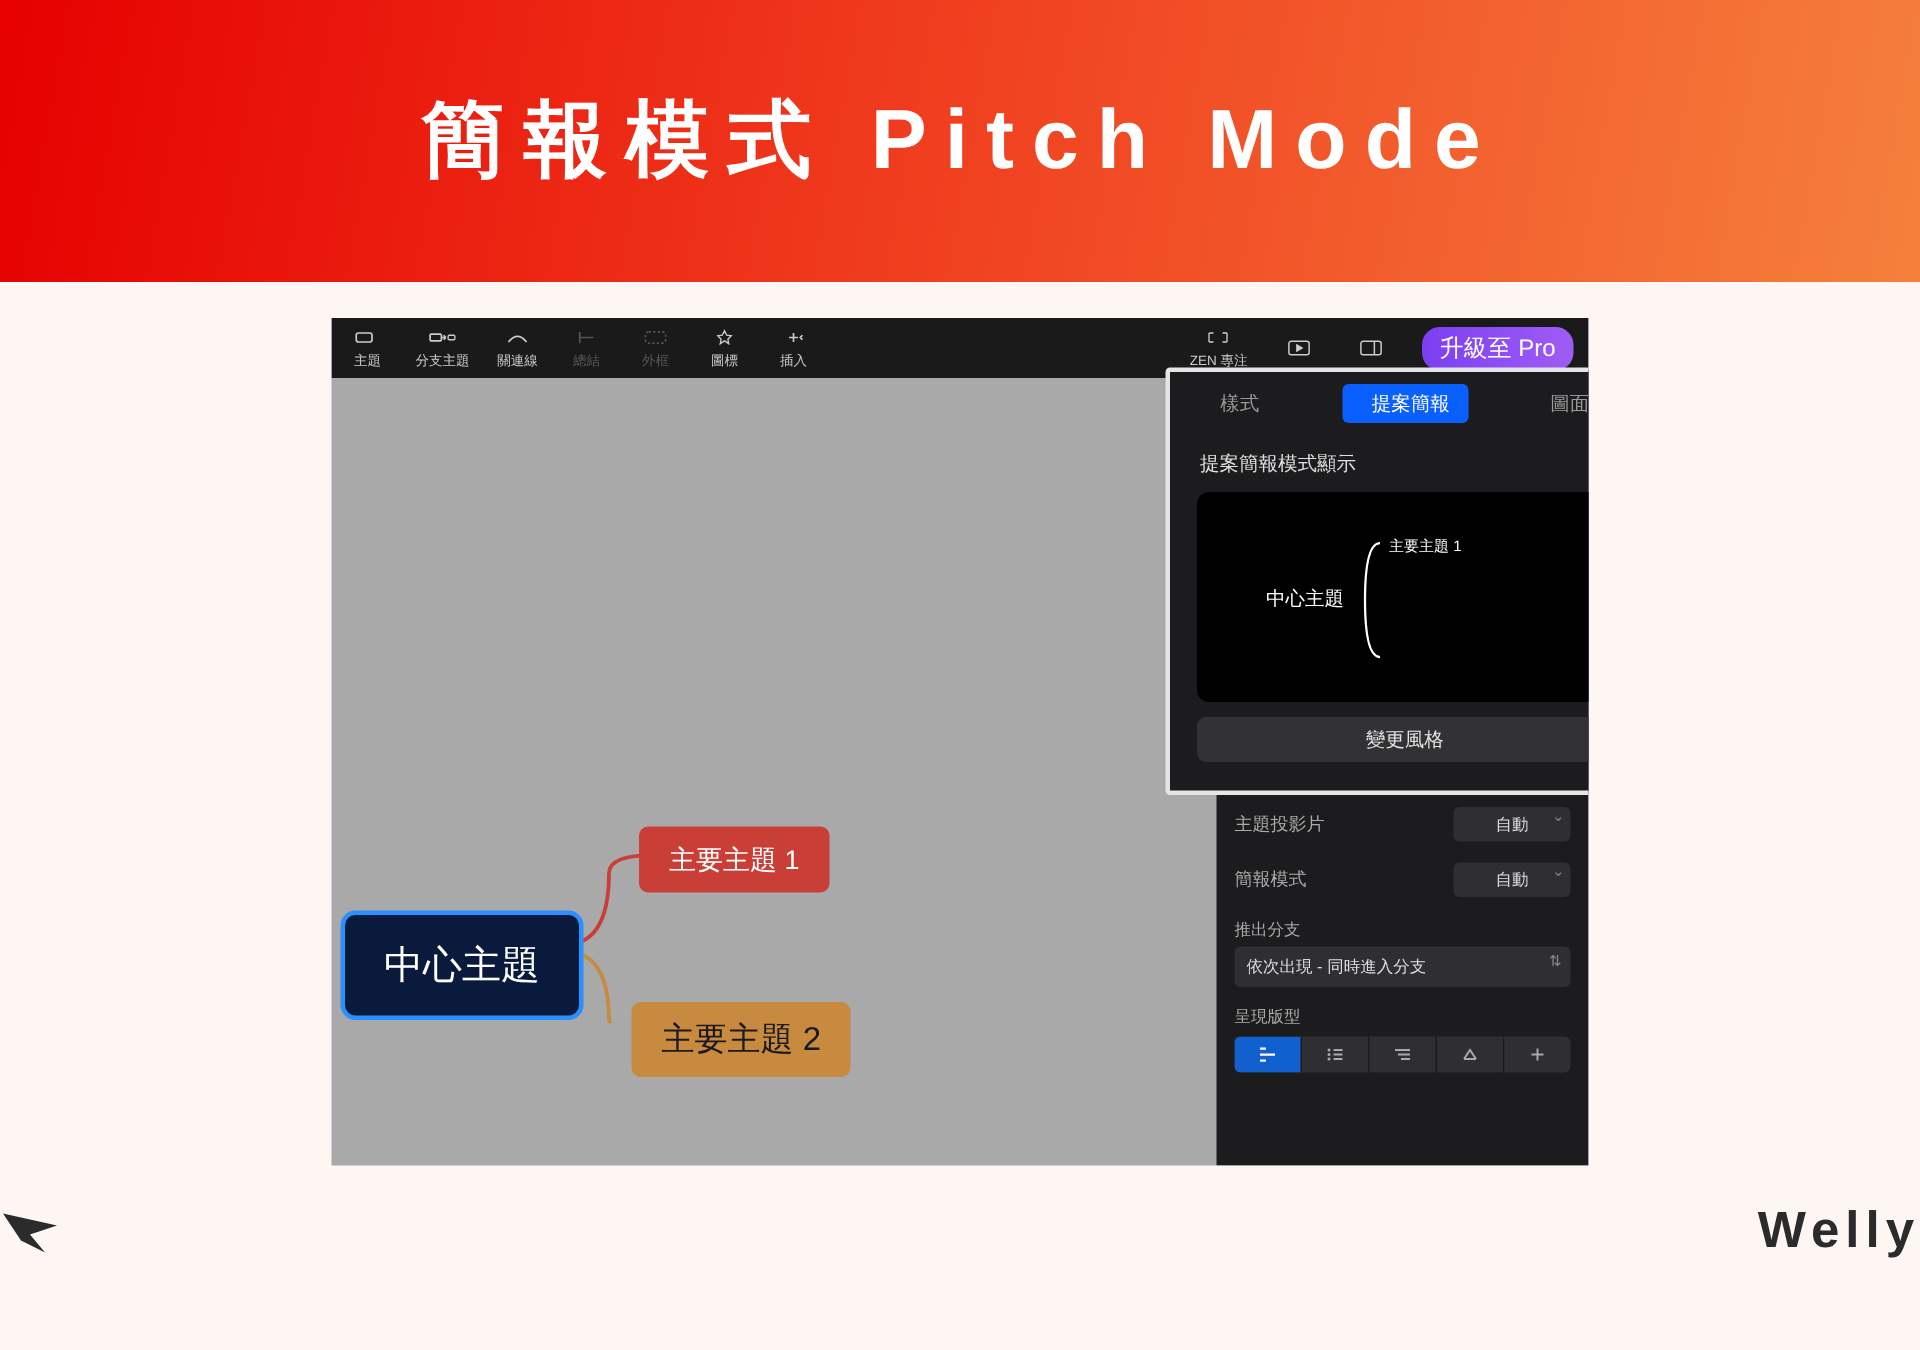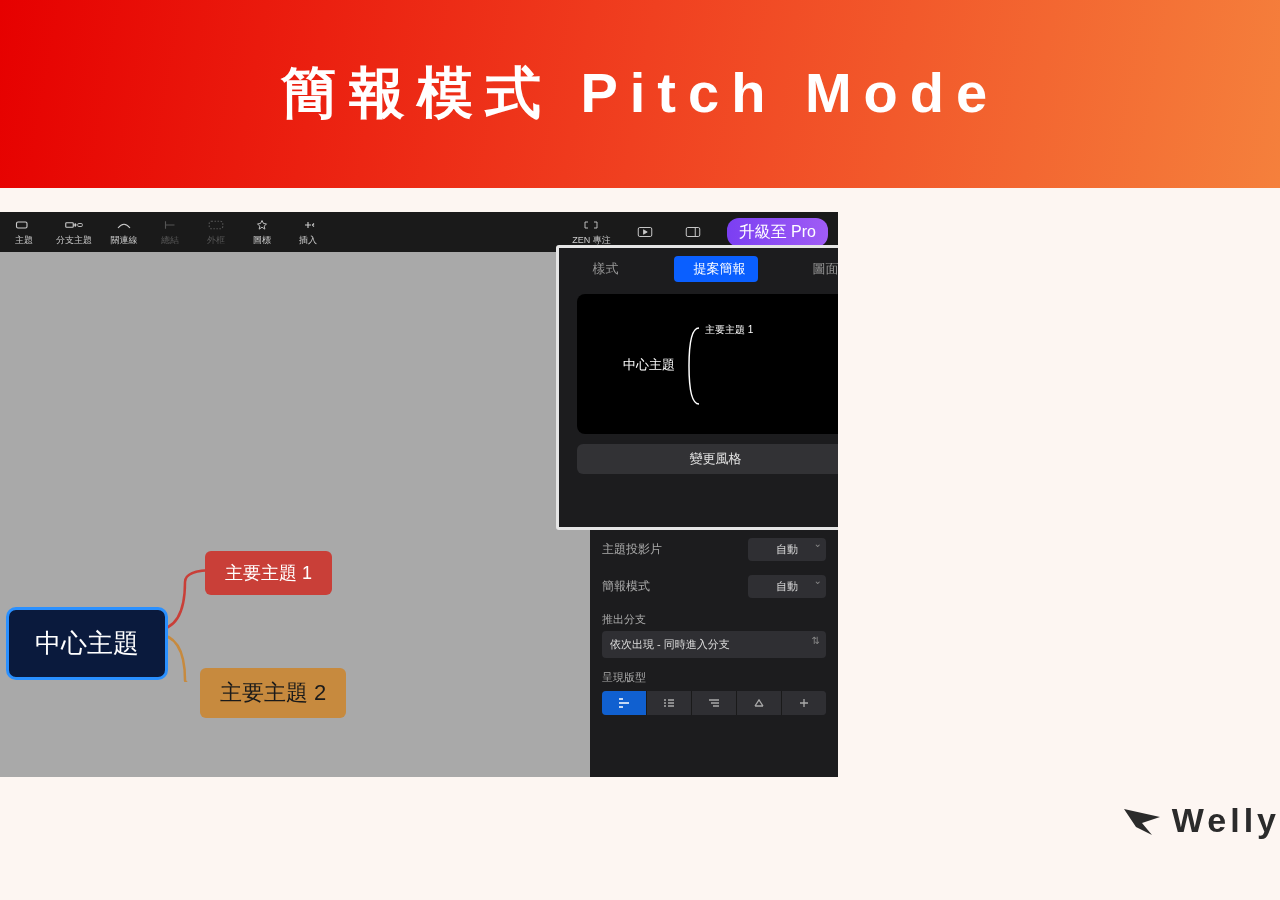--- a/index.html
+++ b/index.html
@@ -14,21 +14,21 @@
 }
 .banner-title {
   color: #fff;
   font-size: 56px;
   font-weight: 700;
   letter-spacing: 12px;
 }
 
 .canvas-wrap {
   display: flex;
-  justify-content: flex-start;
+  justify-content: center;
   padding: 24px 0 8px 0;
 }
 .canvas {
   position: relative;
   width: 838px;
   height: 565px;
   background: #a9a9a9;
   overflow: hidden;
 }
 
@@ -241,21 +241,21 @@
   border-radius: 6px;
   color: #e5e5e5;
   font-size: 13px;
   cursor: pointer;
 }
 
 
 .footer-logo {
   display: flex;
   align-items: center;
-  justify-content: flex-end;
+  justify-content: space-between;
   gap: 10px;
   padding: 16px 0 30px 0;
 }
 .footer-logo svg { width: 40px; height: 32px; }
 .footer-text {
   font-size: 34px;
   font-weight: 700;
   letter-spacing: 4px;
   color: #2b2b2b;
 }
@@ -412,20 +412,21 @@
           </button>
       </div>
     </div>
 
     <div class="callout">
       <div class="callout-tabs">
         <span class="callout-tab">樣式</span>
         <span class="callout-tab active">提案簡報</span>
         <span class="callout-tab">圖面</span>
       </div>
+      <div class="callout-section-title">提案簡報模式顯示</div>
       <div class="preview-box">
         <div class="preview-center">中心主題</div>
         <div class="preview-bracket">
           <svg viewBox="0 0 14 88">
               <path d="M2 44 Q2 6 12 6 M2 44 Q2 82 12 82" stroke="#fff" stroke-width="1.5" fill="none"></path>
             </svg>
         </div>
         <div class="preview-branch">主要主題 1</div>
       </div>
       <button class="change-style-btn">變更風格</button>

